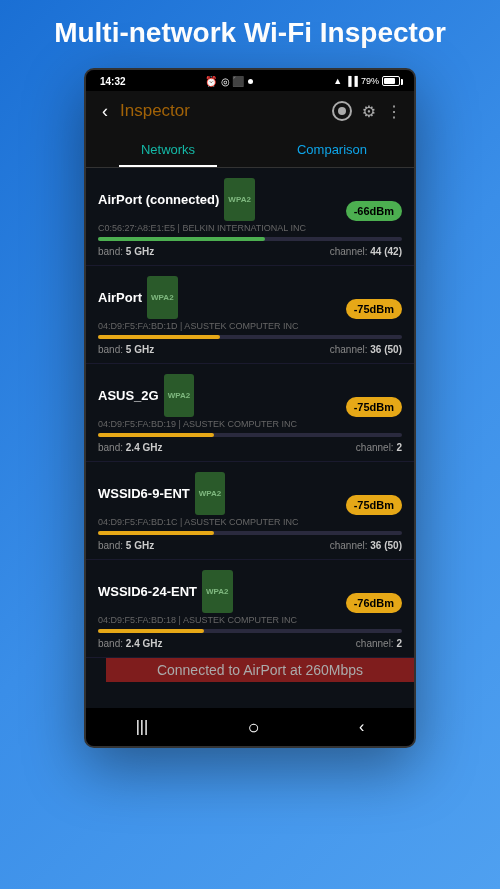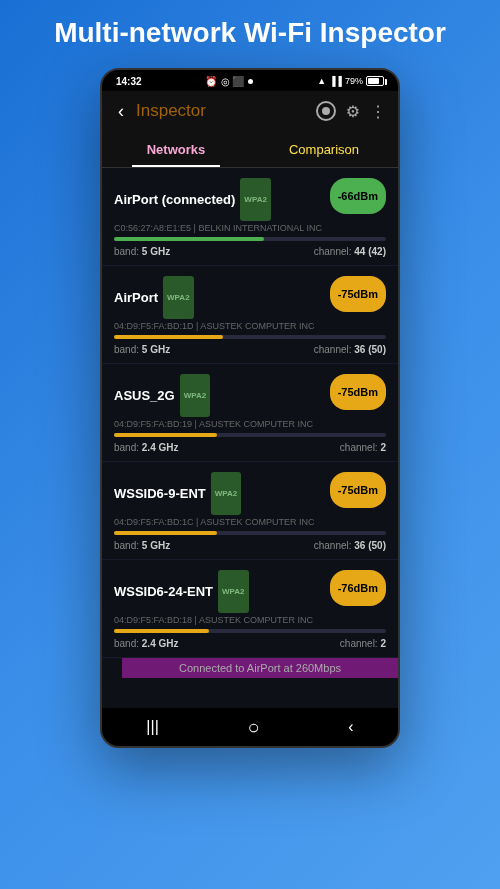--- a/index.html
+++ b/index.html
@@ -16,24 +16,24 @@
     }
     .page-title {
       color: white;
       font-size: 28px;
       font-weight: 800;
       text-align: center;
       padding: 16px 20px 18px;
       line-height: 1.2;
     }
     .phone-wrapper {
-      width: 300px;
+      width: 332px;
       height: 680px;
       background: #1a1a2e;
-      border-radius: 19px;
+      border-radius: 10px;
       border: 2px solid #333;
       overflow: hidden;
       position: relative;
       box-shadow: 0 20px 60px rgba(0,0,0,0.4);
     }
     
     .status-bar {
       background: #000;
       display: flex;
       justify-content: space-between;
@@ -76,51 +76,51 @@
     }
     .record-inner { width: 8px; height: 8px; background: #aaa; border-radius: 50%; }
     
     .tabs {
       background: #111;
       display: flex;
       border-bottom: 1px solid #333;
     }
     .tab {
       flex: 1; text-align: center; padding: 10px 0; font-size: 13px;
-      color: #fde047; cursor: pointer; position: relative;
-    }
-    .tab.active { color: #f9a8d4; font-weight: 700; }
+      color: #0ea5e9; cursor: pointer; position: relative;
+    }
+    .tab.active { color: #14b8a6; font-weight: 400; }
     .tab.active::after {
       content: ''; position: absolute; bottom: 0; left: 20%; right: 20%;
       height: 2px; background: white;
     }
     
     .networks-list {
       background: #0d1117;
       flex: 1;
       overflow-y: auto;
       overflow-x: hidden;
     }
     .network-item {
       padding: 10px 12px 8px;
       border-bottom: 1px solid #1a1a2e;
     }
     .network-header {
-      display: flex; justify-content: space-between; align-items: flex-start;
+      display: flex; justify-content: space-between; align-items: flex-end;
       margin-bottom: 2px;
     }
     .network-name-row { display: flex; align-items: center; gap: 5px; }
     .network-name { color: white; font-size: 13px; font-weight: 600; }
     .security-badge {
       background: #2a5a2a; color: #7fb87f; font-size: 8px;
       padding: 17px 4px; border-radius: 3px; font-weight: 600;
     }
     .signal-badge {
       background: #e6a817; color: #000; font-size: 11px;
-      font-weight: 700; padding: 12px 8px; border-radius: 16px;
+      font-weight: 700; padding: 4px 8px; border-radius: 16px;
       white-space: nowrap;
     }
     .signal-badge.green { background: #4caf50; }
     .network-mac { color: #666; font-size: 9px; margin-bottom: 4px; }
     .signal-bar-container {
       height: 4px; background: #2a2a3e; border-radius: 2px; margin-bottom: 5px;
     }
     .signal-bar { height: 100%; border-radius: 2px; }
     .network-footer {
       display: flex; justify-content: space-between;
@@ -128,21 +128,21 @@
     }
     .network-footer span { color: #ccc; font-weight: 700; }
     
     .bottom-bar {
       background: #000;
       padding: 8px 0 12px;
       display: flex; justify-content: space-around; align-items: center;
     }
     .nav-btn { color: white; font-size: 16px; cursor: pointer; }
     .connection-status {
-      background: #701a75; color: #aaa; font-size: 11px;
+      background: #7f1d1d; color: #aaa; font-size: 14px;
       text-align: center; padding: 4px; margin-left: 20px;
     }
   </style>
 </head>
 <body>
 
 <div class="page-title">Multi-network Wi-Fi Inspector</div>
 
 <div class="phone-wrapper">
 

